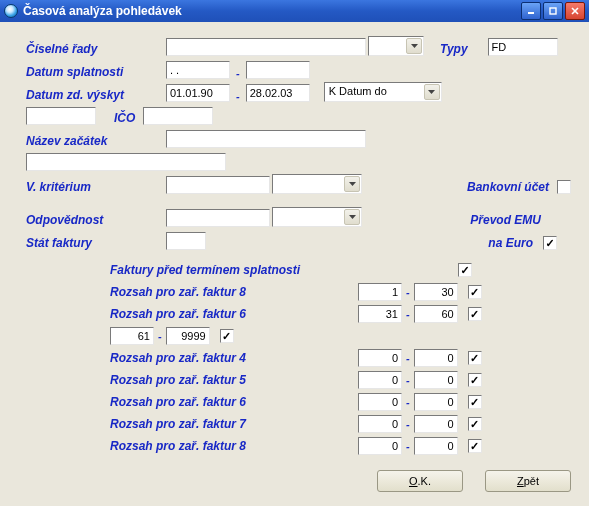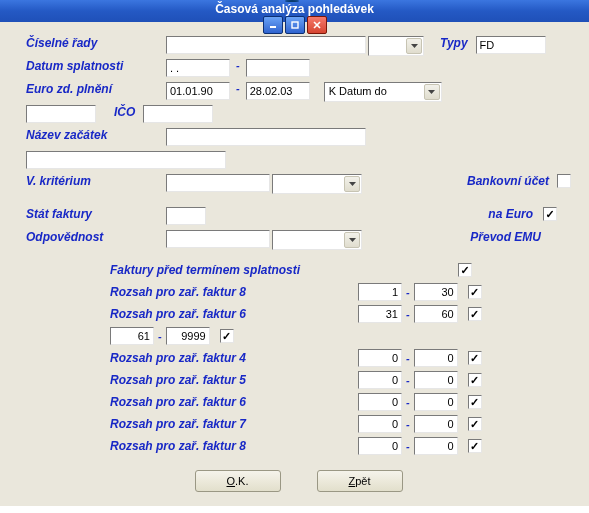--- a/index.html
+++ b/index.html
@@ -16,21 +16,20 @@
   }
   .titlebar {
     background: linear-gradient(to bottom, #3b76e0, #2459c4 50%, #1f50b8);
     height: 22px;
     display: flex;
     align-items: center;
     padding: 0 4px;
     color: #fff;
     font-weight: bold;
     font-size: 12px;
-    flex-direction: column;
   }
   .sys-icon {
     width: 14px;
     height: 14px;
     margin-right: 5px;
     background: radial-gradient(circle at 40% 35%, #fff 0%, #c7e7ff 30%, #3aa4e8 60%, #0a4f90 100%);
     border-radius: 50%;
     border: 1px solid #083a6c;
     box-sizing: border-box;
   }
@@ -52,21 +51,21 @@
     background: linear-gradient(to bottom, #f57a6b, #d64531);
     border-color: #7a1608;
   }
   .win-btn svg { display:block; }
   .content {
     padding: 14px 18px 14px 26px;
     box-sizing: border-box;
   }
   .row {
     display: flex;
-    align-items: flex-start;
+    align-items: flex-end;
     margin-bottom: 3px;
     min-height: 20px;
   }
   .lbl {
     color: #1828c6;
     font-style: italic;
     font-weight: bold;
     width: 140px;
     font-size: 12px;
     flex-shrink: 0;
@@ -177,22 +176,22 @@
     border-radius: 3px;
     font-family: inherit;
     font-size: 11px;
     padding: 0 10px;
     display: inline-flex;
     align-items: center;
     justify-content: center;
   }
   .btnbar {
     display: flex;
-    justify-content: center;
-    gap: 36px;
+    justify-content: flex-end;
+    gap: 22px;
     margin-top: 14px;
   }
   .underline-char { text-decoration: underline; }
 </style>
 </head>
 <body>
 
 <div class="window">
 
   <div class="titlebar">
@@ -225,32 +224,32 @@
       <input class="inp" style="width: 200px;">
       <div class="select" style="width:56px;margin-left:2px">
         <span class="select-text"></span>
         <span class="dd-btn">
           <svg width="7" height="4">
               <polygon points="0,0 7,0 3.5,4" fill="#444"></polygon>
             </svg>
         </span>
       </div>
       <span class="lbl-right" style="margin-left:16px">Typy</span>
-      <input class="inp" style="width: 70px; margin-left: 8px;" value="FD">
+      <input class="inp" style="width: 70px; margin-left: 20px;" value="FD">
     </div>
 
     <div class="row">
       <span class="lbl">Datum splatnosti</span>
       <input class="inp" style="width: 64px;" value=". .">
       <span class="dash">-</span>
       <input class="inp" style="width: 64px;" value="">
     </div>
 
     <div class="row">
-      <span class="lbl">Euro zd. plnění</span>
+      <span class="lbl">Datum zd. výskyt</span>
       <input class="inp" style="width: 64px;" value="01.01.90">
       <span class="dash">-</span>
       <input class="inp" style="width: 64px;" value="28.02.03">
       <div class="select" style="width:118px;margin-left:14px">
         <span class="select-text">K Datum do</span>
         <span class="dd-btn">
           <svg width="7" height="4">
               <polygon points="0,0 7,0 3.5,4" fill="#444"></polygon>
             </svg>
         </span>
@@ -284,44 +283,44 @@
         </span>
       </div>
       <span class="spacer"></span>
       <span class="lbl-right" style="margin-right:8px">Bankovní účet</span>
       <span class="chk"></span>
     </div>
 
     <div style="height:10px"></div>
 
     <div class="row">
-      <span class="lbl">Stát faktury</span>
-      <input class="inp" style="width: 40px;">
-      <span class="spacer"></span>
-      <span class="lbl-right" style="margin-right:10px">na Euro</span>
-      <span class="chk checked"></span>
-      <span style="width:14px"></span>
-    </div>
-
-    <div class="row">
       <span class="lbl">Odpovědnost</span>
       <input class="inp" style="width: 104px;">
       <div class="select" style="width:90px;margin-left:2px">
         <span class="select-text"></span>
         <span class="dd-btn">
           <svg width="7" height="4">
               <polygon points="0,0 7,0 3.5,4" fill="#444"></polygon>
             </svg>
         </span>
       </div>
       <span class="spacer"></span>
       <span class="lbl-right">Převod EMU</span>
       <span style="width:30px"></span>
     </div>
 
+    <div class="row">
+      <span class="lbl">Stát faktury</span>
+      <input class="inp" style="width: 40px;">
+      <span class="spacer"></span>
+      <span class="lbl-right" style="margin-right:10px">na Euro</span>
+      <span class="chk checked"></span>
+      <span style="width:14px"></span>
+    </div>
+
     <div class="range-block">
 
       <div class="range-row">
         <span class="range-lbl" style="width:348px">Faktury před termínem splatnosti</span>
         <span class="chk checked"></span>
       </div>
 
       <div id="ranges-container">
           <div class="range-row">
             <span class="range-lbl">Rozsah pro zař. faktur 8</span>

